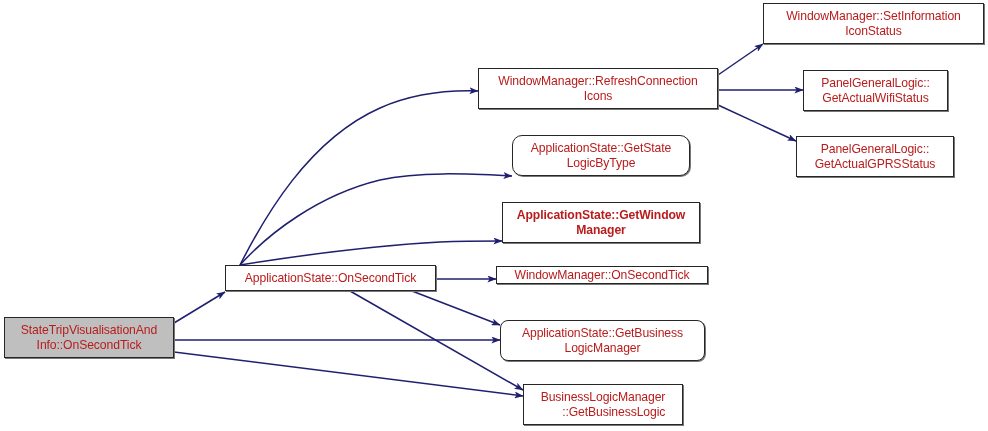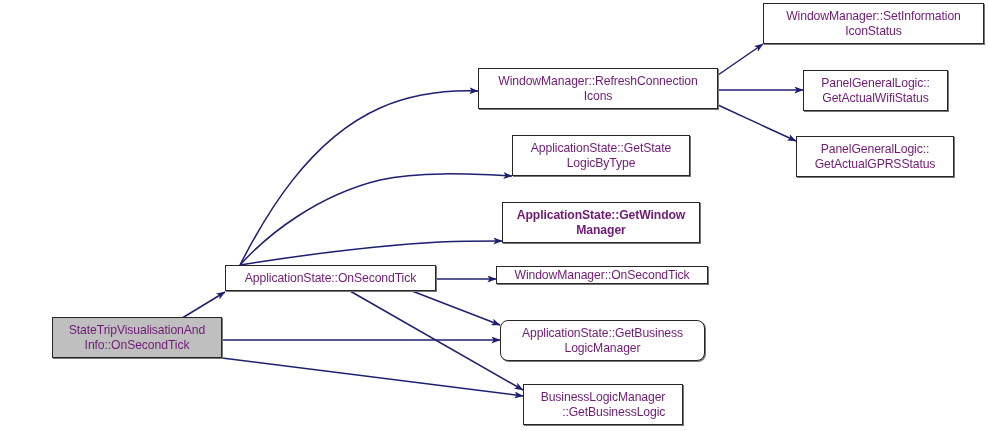--- a/index.html
+++ b/index.html
@@ -28,21 +28,21 @@
     box-sizing: border-box;
     border: 1px solid #262626;
     background: #ffffff;
     display: flex;
     align-items: center;
     justify-content: center;
     text-align: center;
     font-family: "Liberation Sans", sans-serif;
     font-size: 12.2px;
     line-height: 14.4px;
-    color: #701a75;
+    color: #b91c1c;
     letter-spacing: -0.1px;
     white-space: pre-line;
     padding: 0 3px;
     box-shadow: 1px 1px 0 0 #777777;
   }
   .node.highlight {
     background: #bfbfbf;
   }
 </style>
 </head>
@@ -78,29 +78,29 @@
       <path d="M350,291 L523,390"></path>
 
       <path d="M718,75 L763,44"></path>
 
       <path d="M718,90 L803,90"></path>
 
       <path d="M718,105 L796,141"></path>
     </g>
   </svg>
 
-  <div class="node highlight" style="left:4px; top:317px; width:170px; height:41px;margin-left:48px;">StateTripVisualisationAnd
+  <div class="node highlight" style="left:4px; top:317px; width:170px; height:41px;">StateTripVisualisationAnd
 Info::OnSecondTick</div>
 
   <div class="node" style="left:478px; top:68px; width:240px; height:41px;">WindowManager::RefreshConnection
 Icons</div>
 
   <div class="node" style="left:225px; top:265px; width:211px; height:26px;">ApplicationState::OnSecondTick</div>
 
-  <div class="node" style="left:512px; top:135px; width:178px; height:41px;">ApplicationState::GetState
+  <div class="node" style="left:512px; top:135px; width:178px; height:41px;border-radius:10px;">ApplicationState::GetState
 LogicByType</div>
 
   <div class="node" style="left:502px; top:202px; width:198px; height:41px;font-weight:bold;">ApplicationState::GetWindow
 Manager</div>
 
   <div class="node" style="left:496px; top:266px; width:212px; height:18px;">WindowManager::OnSecondTick</div>
 
   <div class="node" style="left:500px; top:320px; width:205px; height:41px;border-radius:8px;">ApplicationState::GetBusiness
 LogicManager</div>
 

